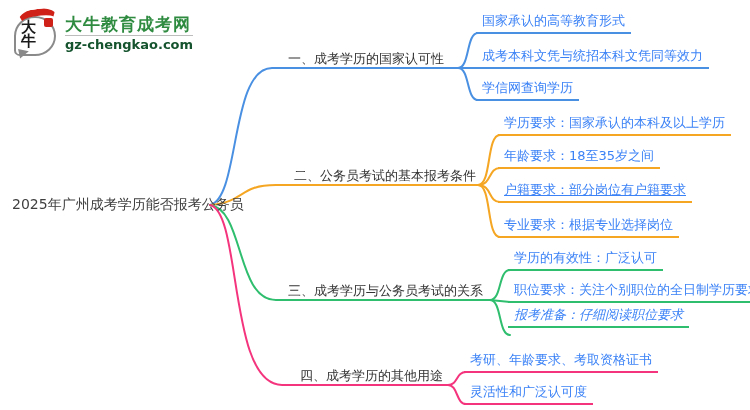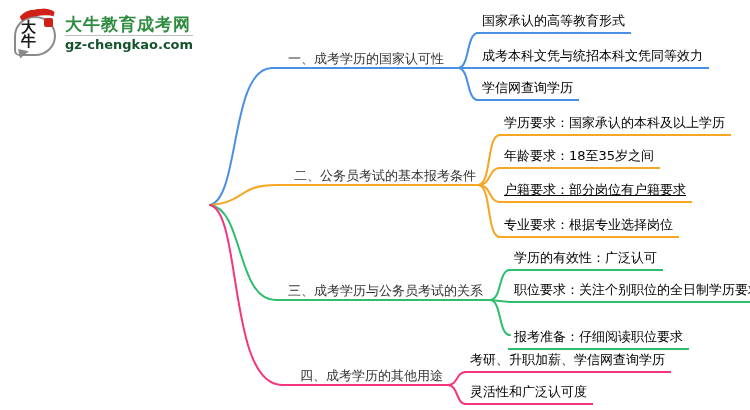--- a/index.html
+++ b/index.html
@@ -40,21 +40,21 @@
   .logo-url{font-size:13px;font-weight:bold;color:#14532d;line-height:15px;}
   
   .root-topic{
     position:absolute;left:12px;top:196px;width:202px;
     font-size:14px;color:#3f3f3f;font-weight:500;white-space:nowrap;
   }
   .branch-label{
     position:absolute;font-size:13px;color:#333;white-space:nowrap;
   }
   .leaf{
-    position:absolute;font-size:13px;color:#000000;white-space:nowrap;
+    position:absolute;font-size:13px;color:#3b82f6;white-space:nowrap;
     padding:0 6px 4px 6px;border-bottom:2px solid #999;line-height:15px;
   }
   svg.links{position:absolute;left:0;top:0;pointer-events:none;}
 </style>
 </head>
 <body>
 
 <div id="stage">
 
   <svg class="links" width="750" height="410" viewBox="0 0 750 410">
@@ -96,35 +96,36 @@
       <div class="bubble-chars">大牛</div>
       <div class="bubble-seal"></div>
     </div>
     <div class="logo-text">
       <div class="logo-title">大牛教育成考网</div>
       <div class="logo-divider"></div>
       <div class="logo-url">gz-chengkao.com</div>
     </div>
   </div>
 
+  <div class="root-topic">2025年广州成考学历能否报考公务员</div>
 
   <div class="branch-label" style="left:288px;top:50px;">一、成考学历的国家认可性</div>
   <div class="branch-label" style="left:294px;top:167px;">二、公务员考试的基本报考条件</div>
   <div class="branch-label" style="left:288px;top:282px;">三、成考学历与公务员考试的关系</div>
   <div class="branch-label" style="left:300px;top:367px;">四、成考学历的其他用途</div>
 
   <div class="leaf" style="left: 476px; top: 13px; border-bottom-color: rgb(74, 144, 226);">国家承认的高等教育形式</div>
   <div class="leaf" style="left: 476px; top: 48px; border-bottom-color: rgb(74, 144, 226);">成考本科文凭与统招本科文凭同等效力</div>
   <div class="leaf" style="left: 476px; top: 80px; border-bottom-color: rgb(74, 144, 226);">学信网查询学历</div>
 
   <div class="leaf" style="left: 498px; top: 115px; border-bottom-color: rgb(245, 166, 35);">学历要求：国家承认的本科及以上学历</div>
   <div class="leaf" style="left: 498px; top: 148px; border-bottom-color: rgb(245, 166, 35);">年龄要求：18至35岁之间</div>
   <div class="leaf" style="left: 498px; top: 182px; border-bottom-color: rgb(245, 166, 35); text-decoration: underline;">户籍要求：部分岗位有户籍要求</div>
   <div class="leaf" style="left: 498px; top: 217px; border-bottom-color: rgb(245, 166, 35);">专业要求：根据专业选择岗位</div>
 
   <div class="leaf" style="left: 508px; top: 250px; border-bottom-color: rgb(47, 190, 110);">学历的有效性：广泛认可</div>
   <div class="leaf" style="left: 508px; top: 282px; border-bottom-color: rgb(47, 190, 110);">职位要求：关注个别职位的全日制学历要求</div>
-  <div class="leaf" style="left: 508px; top: 329px; border-bottom-color: rgb(47, 190, 110);">报考准备：仔细阅读职位要求</div>
+  <div class="leaf" style="left: 508px; top: 307px; border-bottom-color: rgb(47, 190, 110); font-style: italic;">报考准备：仔细阅读职位要求</div>
 
-  <div class="leaf" style="left: 464px; top: 352px; border-bottom-color: rgb(244, 53, 126);">考研、升职加薪、学信网查询学历</div>
+  <div class="leaf" style="left: 464px; top: 352px; border-bottom-color: rgb(244, 53, 126);">考研、年龄要求、考取资格证书</div>
   <div class="leaf" style="left: 464px; top: 384px; border-bottom-color: rgb(244, 53, 126);">灵活性和广泛认可度</div>
 
 </div>
 
 </body></html>

